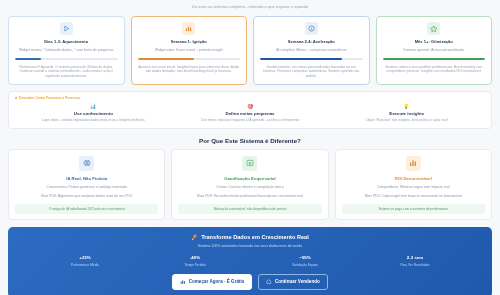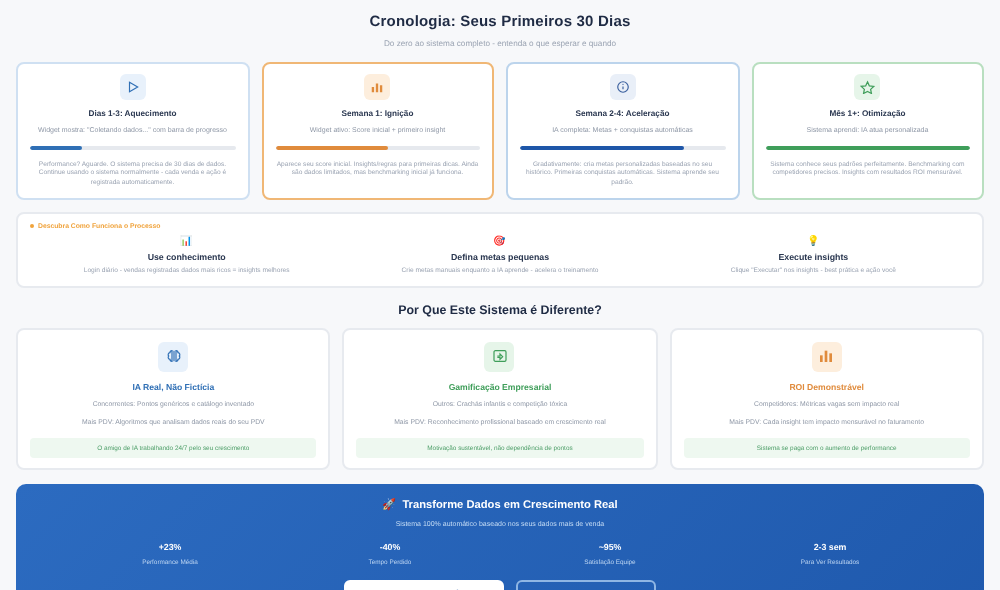--- a/index.html
+++ b/index.html
@@ -126,21 +126,20 @@
   .btn-p { background: #fff; color: #21549e; border: 1px solid #fff; }
   .btn-s { background: transparent; color: #fff; border: 1px solid #8fb6e4; }
   svg { display: block; }
 </style>
 </head>
 <body>
 
 <div class="page">
 
   <div>
-    <div class="sec1-title">Cronologia: Seus Primeiros 30 Dias</div>
     <div class="sec1-sub">Do zero ao sistema completo - entenda o que esperar e quando</div>
 
     <div class="tl-row">
 
       <div class="tl-card c1">
         <div class="tl-ico b">
           <svg width="7" height="7" viewBox="0 0 24 24" fill="none" stroke="#2f6fb5" stroke-width="2">
             <polygon points="6,4 20,12 6,20" fill="none"></polygon>
           </svg>
         </div>

